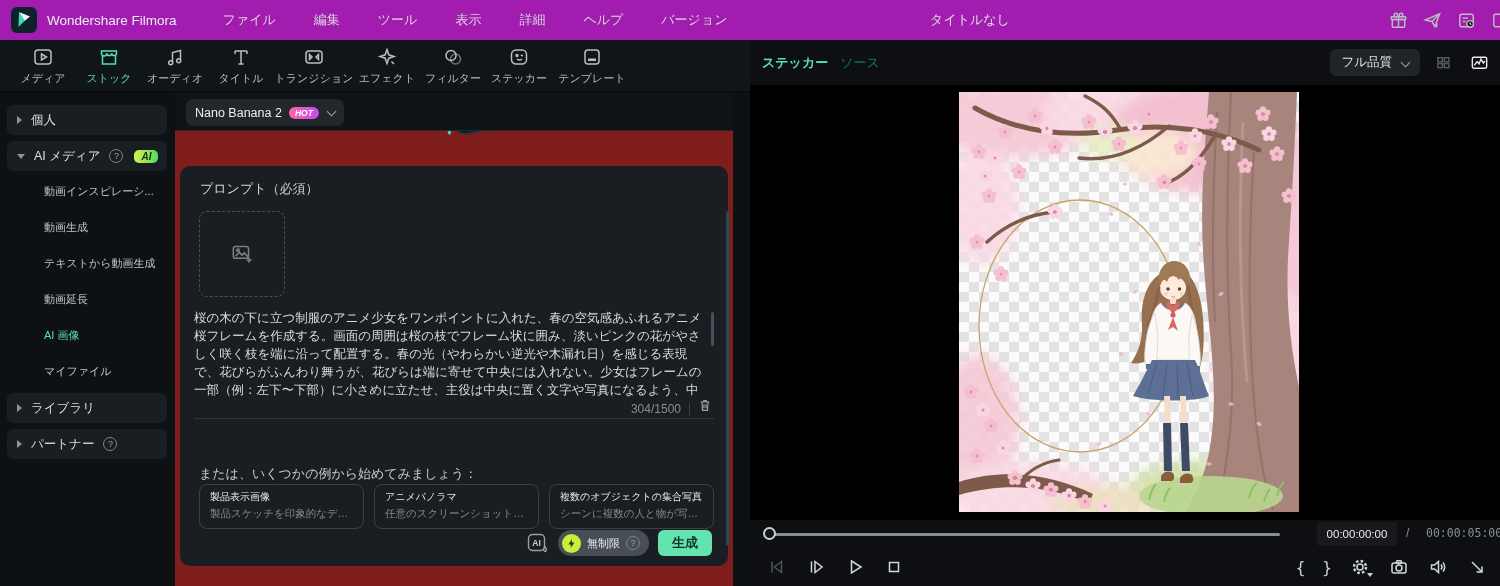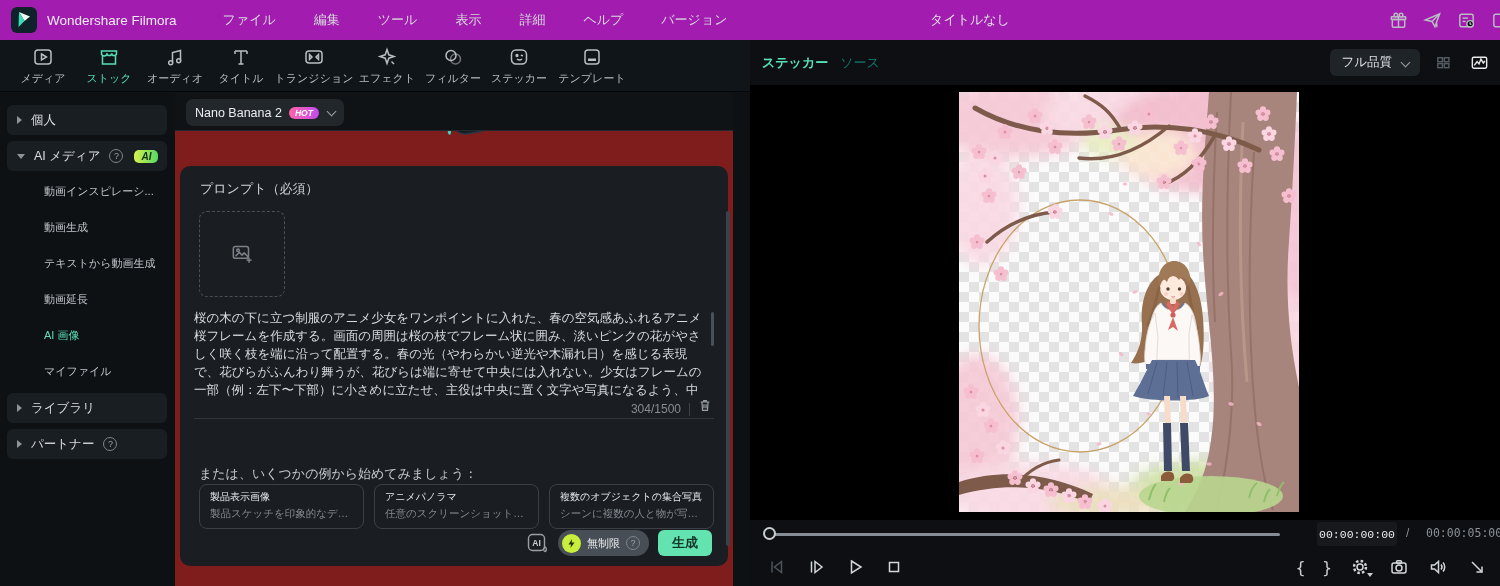--- a/index.html
+++ b/index.html
@@ -104,21 +104,21 @@
     padding:0 11px; font-size:12.5px; color:#dfe2e5; }
   .qual-pill .chev { margin:0; }
   .hicon { width:21px; height:21px; }
   .hicon svg { width:21px; height:21px; }
   .canvas { position:absolute; left:0; top:45px; width:750px; height:435px; background:#000; }
   .artwork { position:absolute; left:209px; top:7px; width:340px; height:420px; }
   .seek-row { position:absolute; left:0; top:480px; width:750px; height:28px; }
   .seek-track { position:absolute; left:15px; top:13px; width:515px; height:3px; background:#878d94; border-radius:2px; }
   .seek-knob { position:absolute; left:13px; top:7px; width:13px; height:13px; border:2px solid #c9ced3; background:#101215; border-radius:50%; }
   .tc-box { position:absolute; left:567px; top:2px; width:80px; height:24px; background:#17191d; border-radius:3px;
-    display:flex; align-items:center; justify-content:center; font-family:Liberation Mono, monospace; font-size:11.5px; color:#e8eaec; }
+    display:flex; align-items:center; justify-content:center; font-family:Liberation Sans, sans-serif; font-size:11.5px; color:#e8eaec; }
   .tc-sep { position:absolute; left:656px; top:6px; font-size:12px; color:#8a9096; }
   .tc-total { position:absolute; left:676px; top:6px; font-family:"DejaVu Sans Mono",monospace; font-size:11.5px; color:#8a9096; }
   .trans-row { position:absolute; left:0; top:508px; width:750px; height:38px; display:flex; align-items:center; }
   .pb-left { display:flex; align-items:center; gap:17px; margin-left:16px; }
   .pb-right { position:absolute; right:12px; display:flex; align-items:center; gap:17px; }
   .pbtn { width:22px; height:22px; }
   .pbtn svg { width:22px; height:22px; stroke:#d3d7da; fill:none; stroke-width:1.5; }
   .pbtn.dim svg { stroke:#4d545b; }
   .brace { font-family:"DejaVu Sans Mono",monospace; font-size:16px; color:#c9ced2; }
   .gear-caret { position:relative; }

